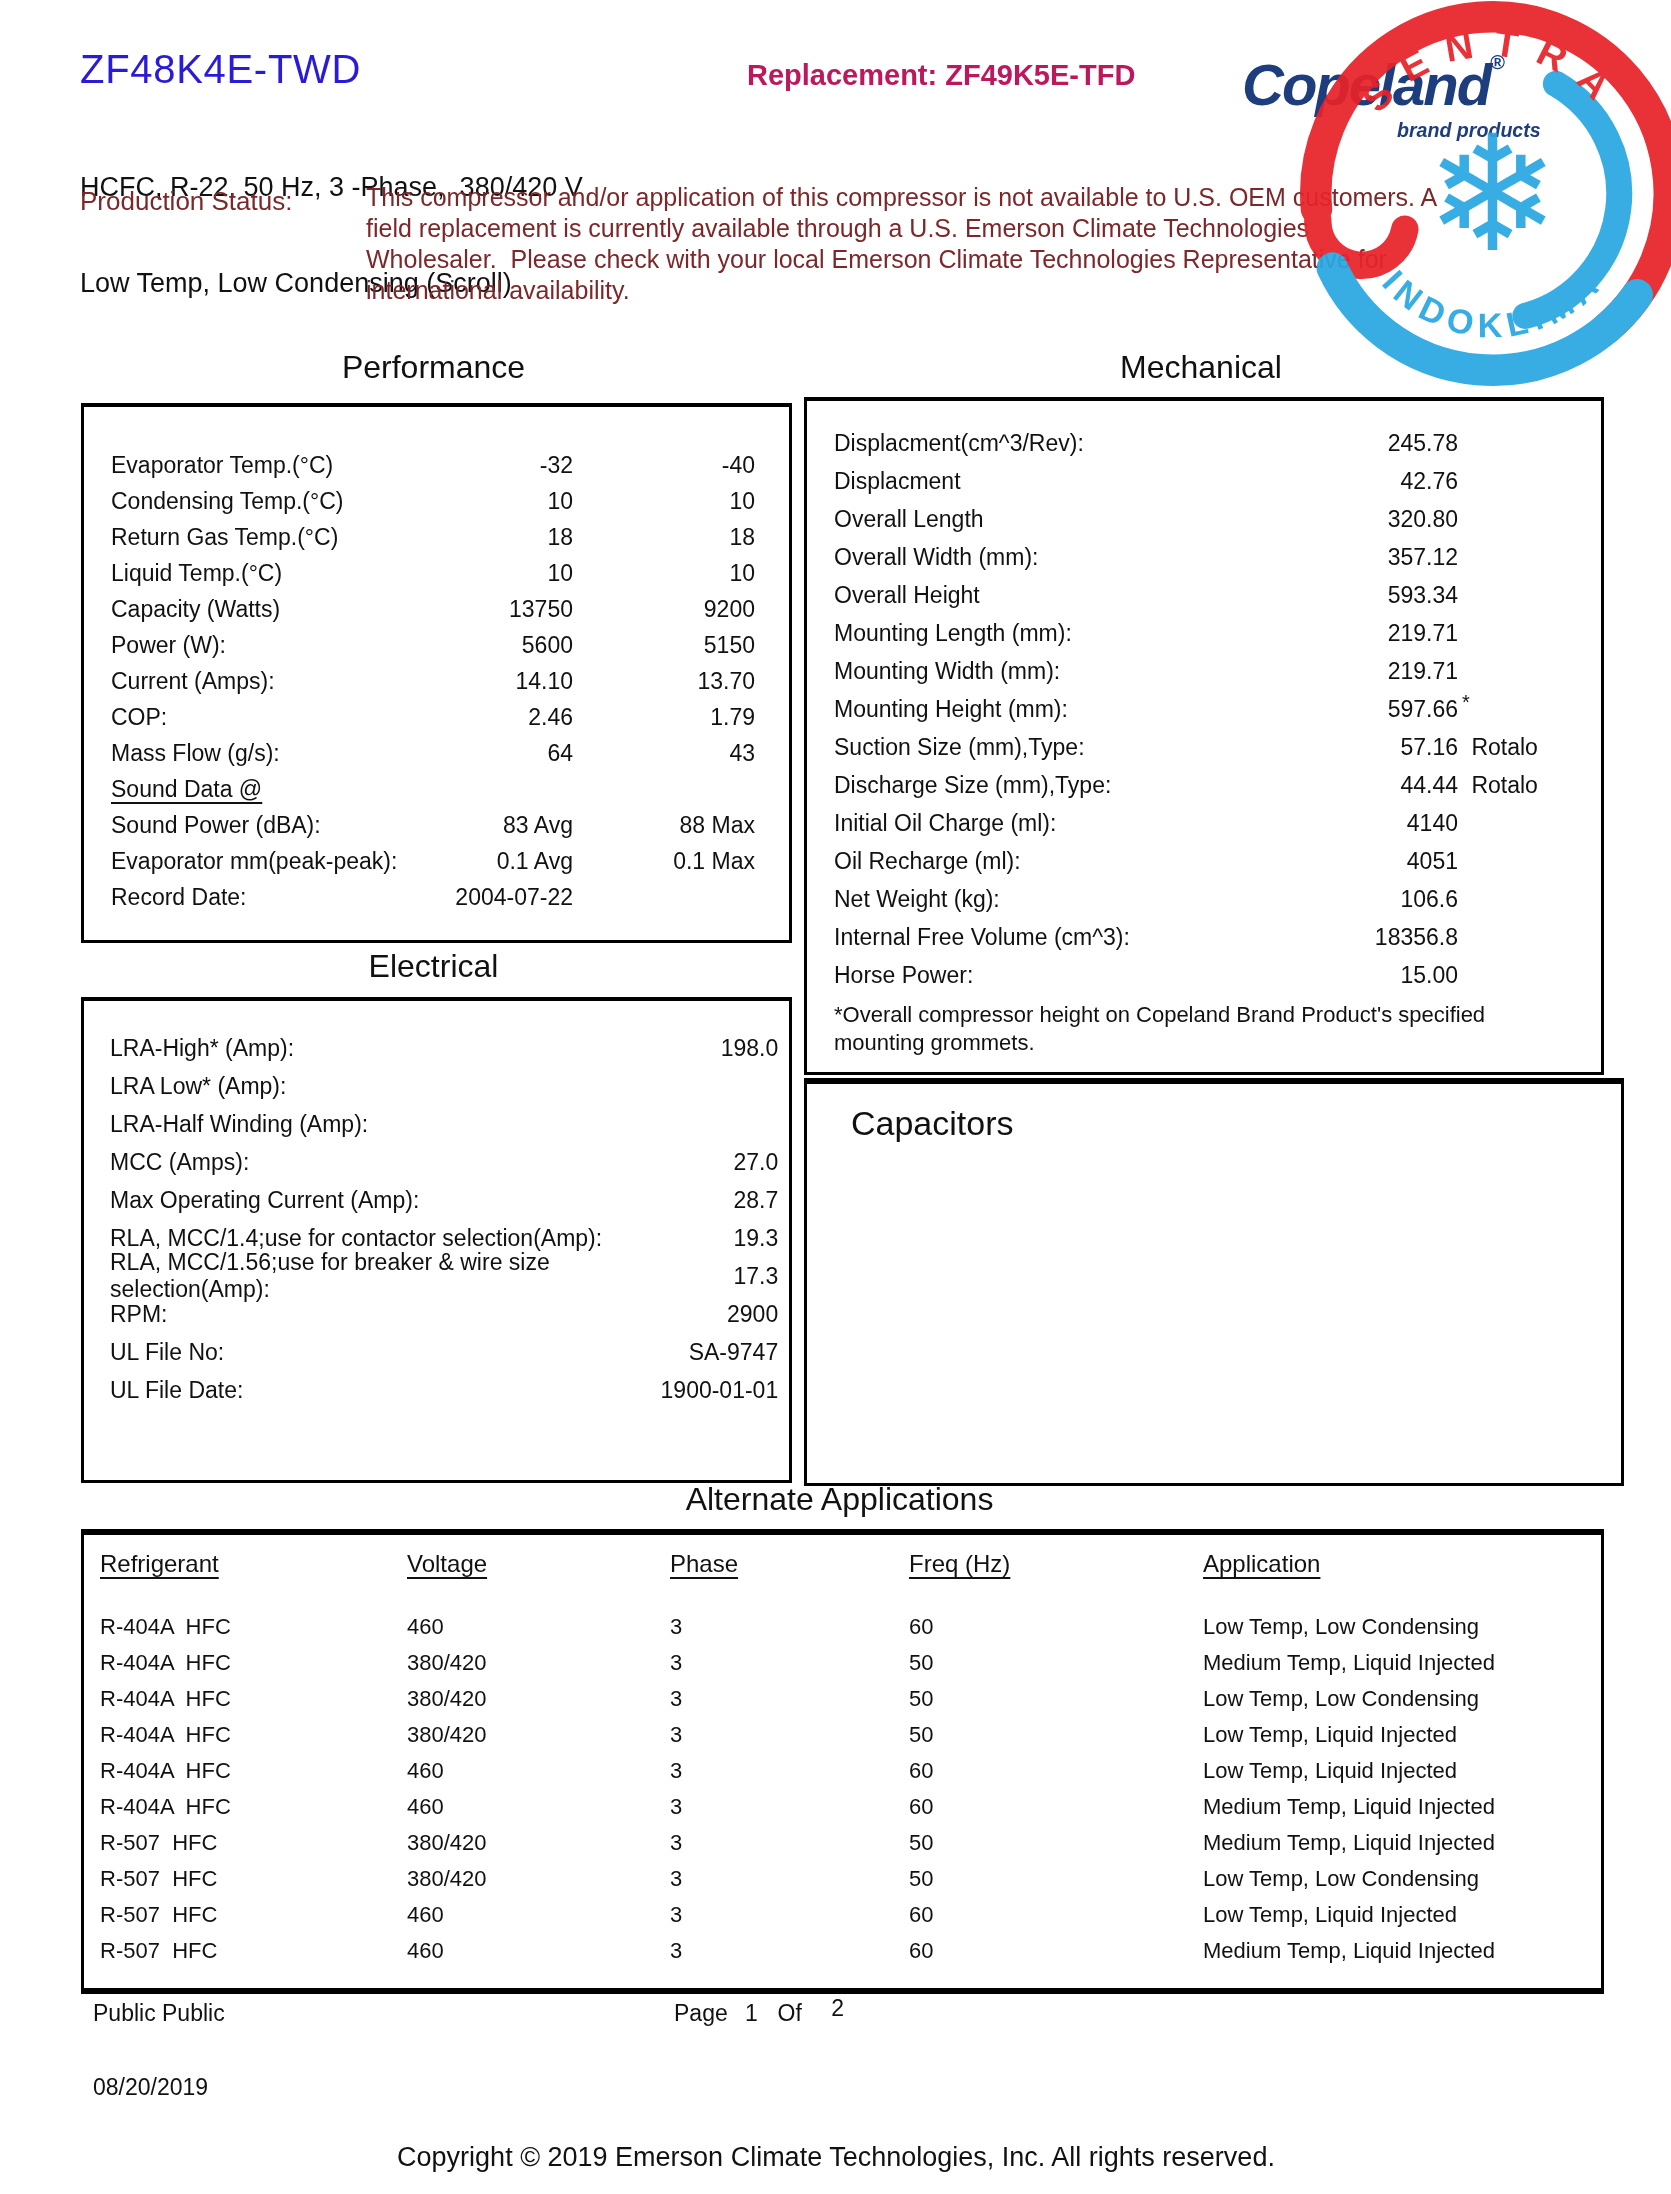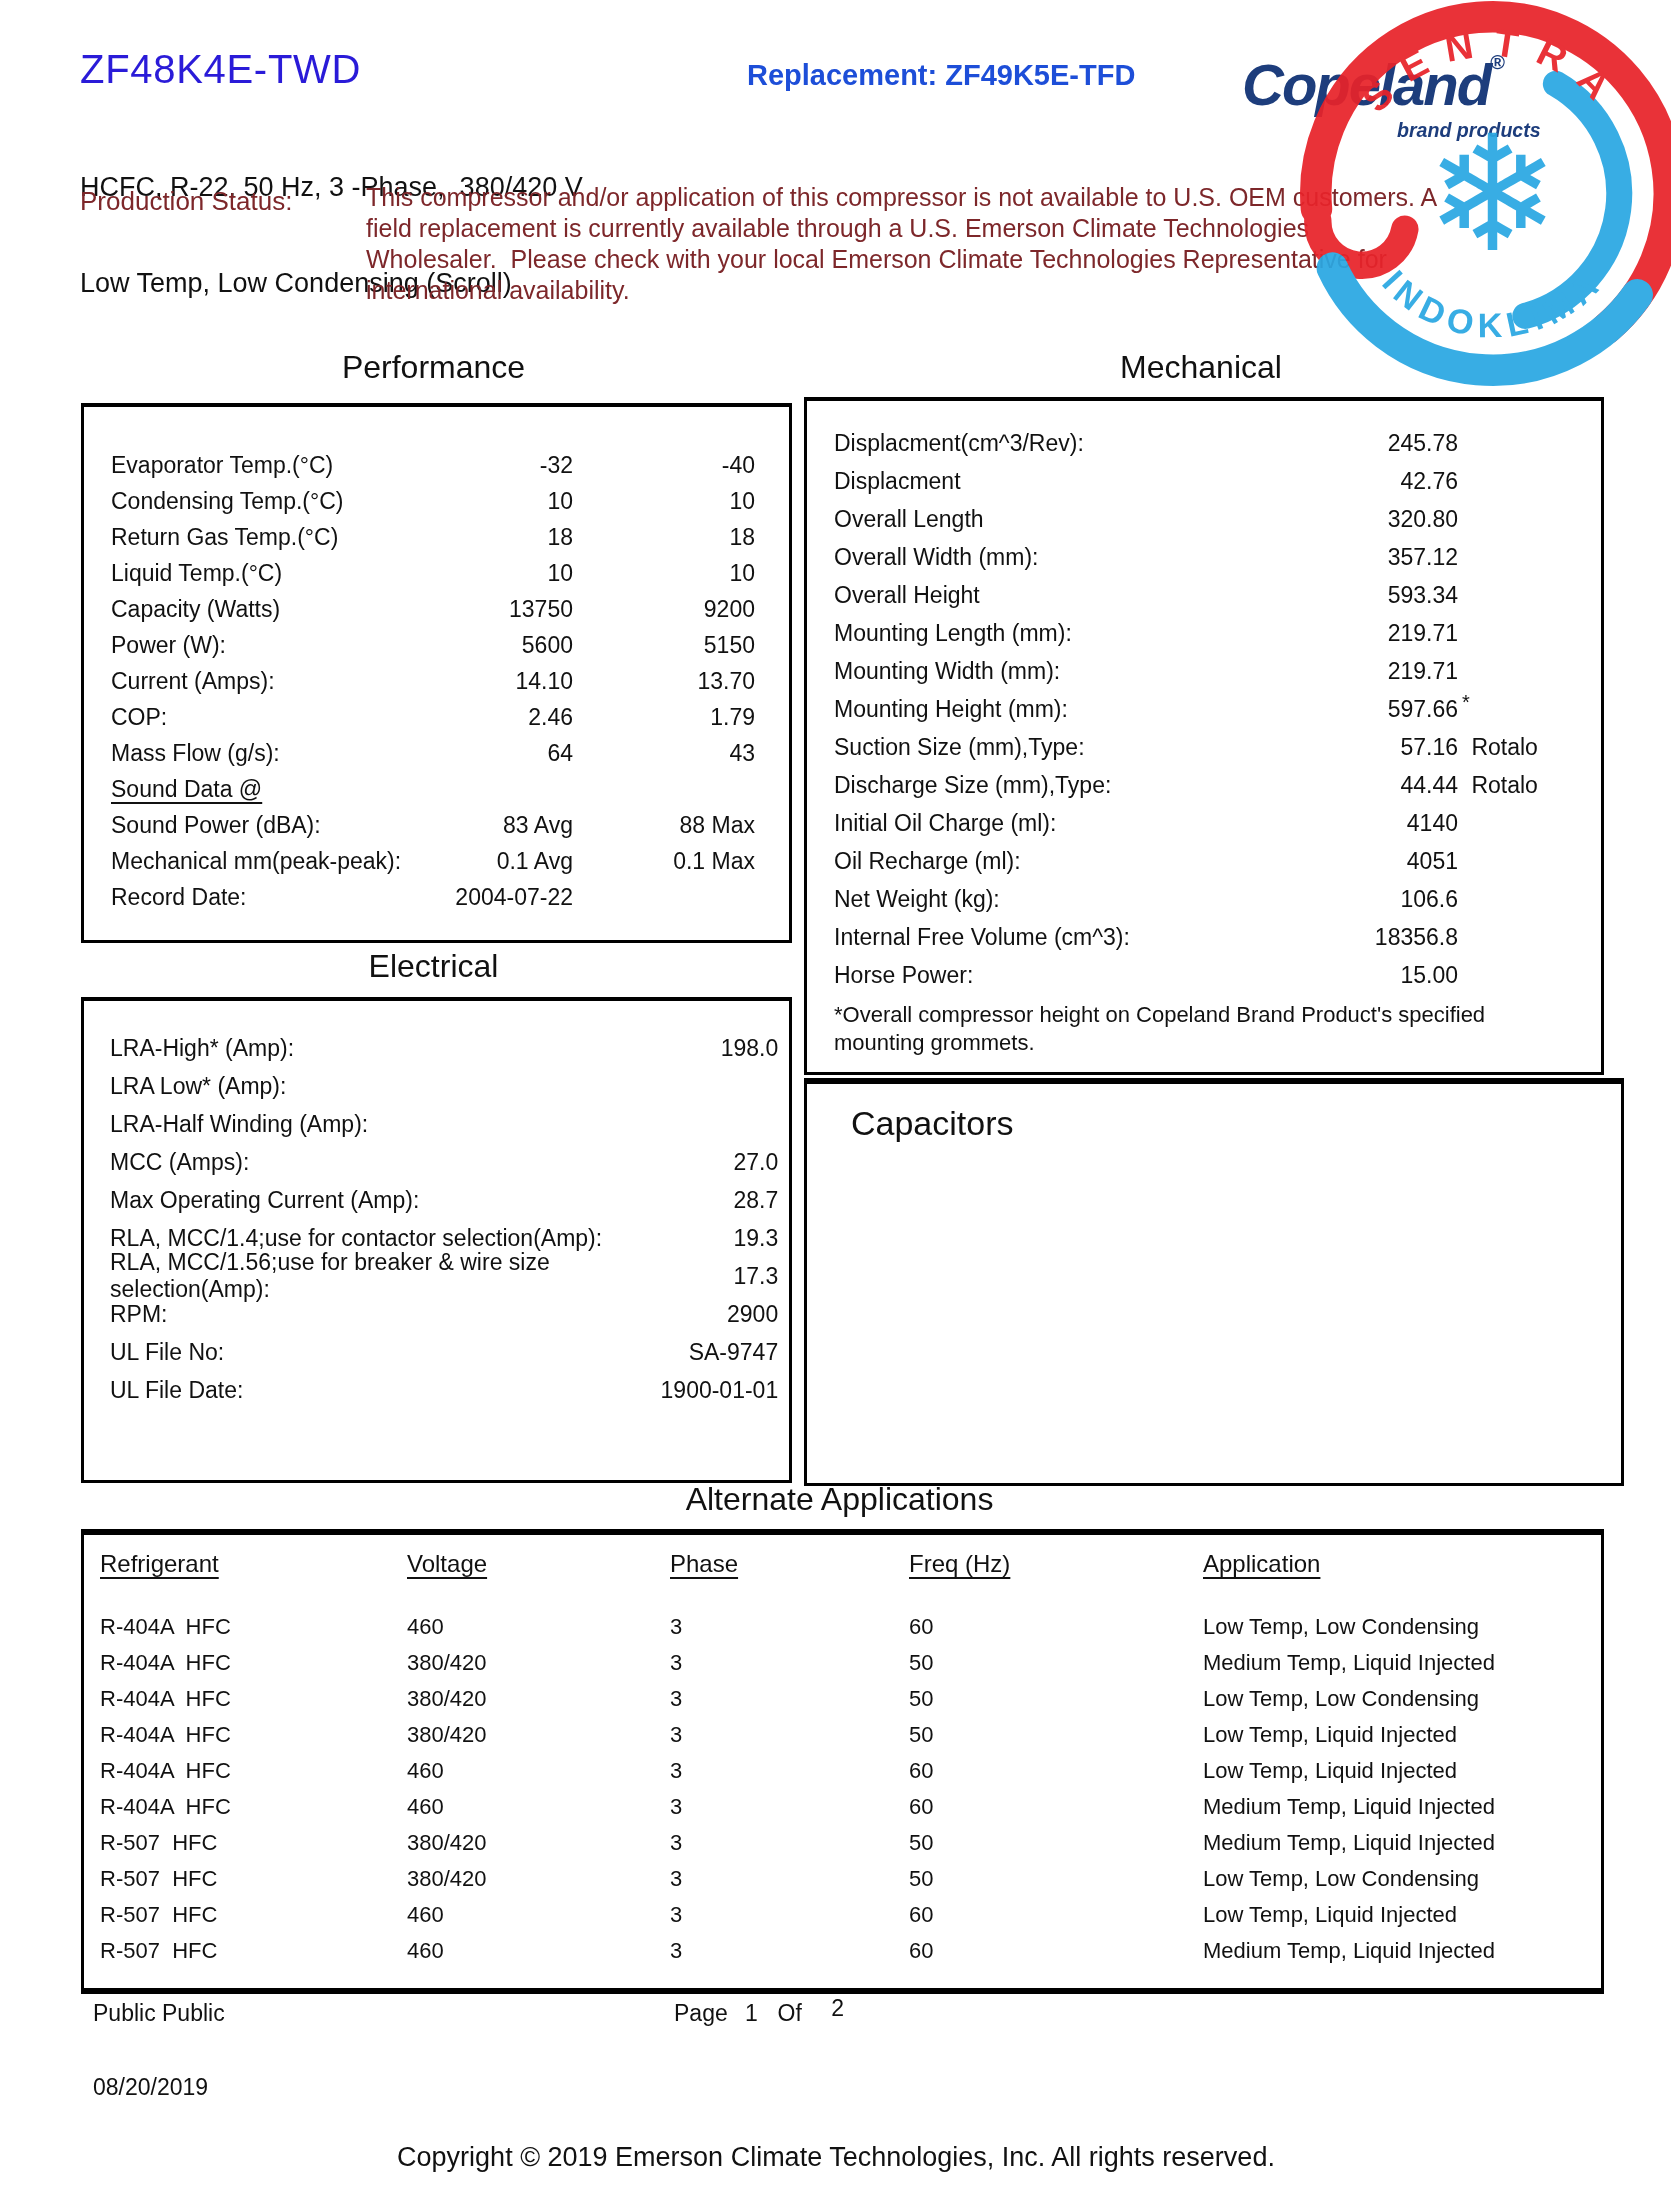--- a/index.html
+++ b/index.html
@@ -3,21 +3,21 @@
 <meta charset="utf-8">
 <style>
   html,body{margin:0;padding:0;}
   body{
     width:1672px;height:2194px;position:relative;overflow:hidden;
     background:#ffffff;font-family:"Liberation Sans", sans-serif;color:#111;
   }
   .abs{position:absolute;}
   
   .model-title{left:80px;top:47px;font-size:40px;color:#2a1bd8;letter-spacing:0.7px;}
-  .replacement{left:747px;top:59px;font-size:29px;font-weight:bold;color:#1d4ed8;}
+  .replacement{left:747px;top:59px;font-size:29px;font-weight:bold;color:#be185d;}
   .subtitle{left:80px;top:107px;font-size:27px;white-space:pre-wrap;line-height:32px;}
   .prod-label{left:80px;top:186px;font-size:26px;color:#7d272a;}
   .prod-text{left:366px;top:182px;width:1106px;font-size:25px;line-height:31px;color:#7d272a;}
   .prod-text div{white-space:pre-wrap;}
   
   .copeland{left:1242px;top:51px;z-index:1;color:#1d3d7c;}
   .copeland-word{font-size:58px;font-weight:bold;font-style:italic;letter-spacing:-2px;}
   .copeland-reg{font-size:20px;font-weight:bold;vertical-align:top;}
   .copeland-sub{font-size:19.6px;font-style:italic;font-weight:bold;margin-left:155px;margin-top:1.3px;}
   .stamp{left:1287px;top:-12px;z-index:2;opacity:0.93;}
@@ -176,21 +176,21 @@
         <span class="plabel">Sound Data @</span>
         <span class="pv1"></span>
         <span class="pv2"></span>
       </div>
       <div class="prow">
         <span class="plabel">Sound Power (dBA):</span>
         <span class="pv1">83 Avg</span>
         <span class="pv2">88 Max</span>
       </div>
       <div class="prow">
-        <span class="plabel">Mechanical mm(peak-peak):</span>
+        <span class="plabel">Evaporator mm(peak-peak):</span>
         <span class="pv1">0.1 Avg</span>
         <span class="pv2">0.1 Max</span>
       </div>
       <div class="prow">
         <span class="plabel">Record Date:</span>
         <span class="pv1">2004-07-22</span>
         <span class="pv2"></span>
       </div>
     </div>
 </div>

